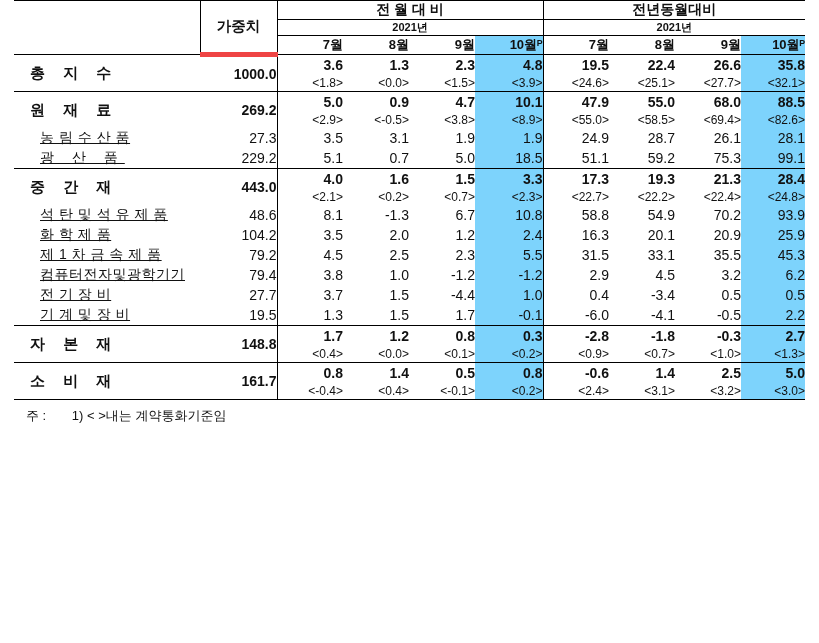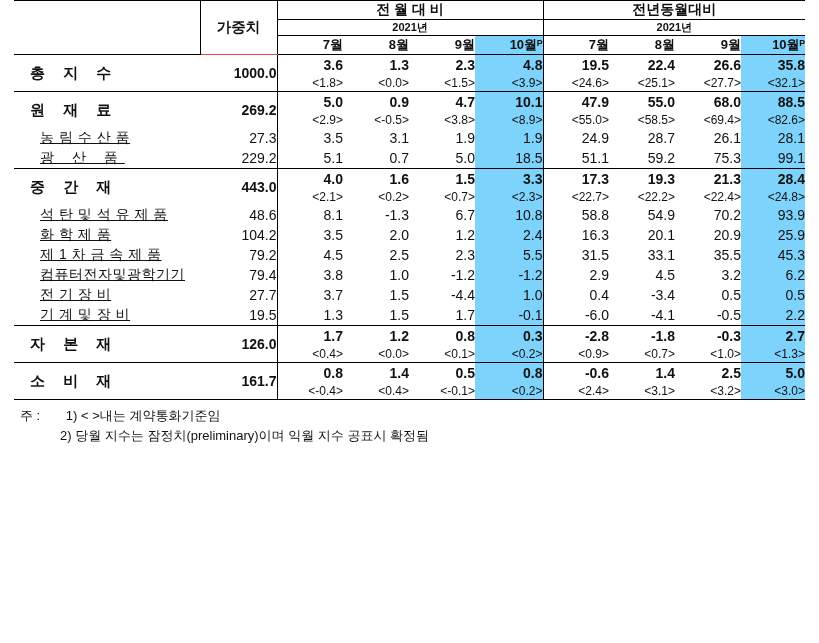--- a/index.html
+++ b/index.html
@@ -129,21 +129,21 @@
   .grp-sep td { border-top: 1px solid #000; }
   .r-main td { height: 19px; }
   .r-sub td { height: 17px; }
   .r-plain td { height: 20px; }
   .footnotes {
     font-size: 13px;
     padding-top: 6px;
     padding-left: 6px;
     line-height: 1.55;
   }
-  .footnotes .fn-line { white-space: nowrap; }
+  .footnotes .fn-line { white-space: nowrap; margin-left: 6px; }
   .fn-indent { display: inline-block; width: 22px; }
   .fn-indent2 { display: inline-block; width: 40px; }
 </style>
 </head>
 <body>
 
 <div class="page">
 
 
 
@@ -156,21 +156,21 @@
       <col style="width:66px">
       <col style="width:68px">
       <col style="width:66px">
       <col style="width:66px">
       <col style="width:66px">
       <col style="width:64px">
     </colgroup>
     <tbody>
       <tr class="tb-top">
         <td class="hdr-cell v-div" rowspan="3" style="border-bottom:1px solid #000;"></td>
-        <td class="weight-head" rowspan="3" style="border-bottom:1px solid #ef4444;border-top:1.6px solid #000;text-align:center;">가중치</td>
+        <td class="weight-head" rowspan="3" style="border-bottom:5px solid #ef4444;border-top:1.6px solid #000;text-align:center;">가중치</td>
         <td class="hdr-cell v-div" colspan="4">전 월 대 비</td>
         <td class="hdr-cell" colspan="4">전년동월대비</td>
       </tr>
       <tr>
         <td class="hdr-sub v-div" colspan="4">2021년</td>
         <td class="hdr-sub" colspan="4">2021년</td>
       </tr>
       <tr style="border-bottom:1px solid #000;">
         <td class="hdr-month" style="border-bottom:1px solid #000;">7월</td>
         <td class="hdr-month" style="border-bottom:1px solid #000;">8월</td>
@@ -350,21 +350,21 @@
         <td class="num">1.7</td>
         <td class="num v-div hl">-0.1</td>
         <td class="num">-6.0</td>
         <td class="num">-4.1</td>
         <td class="num">-0.5</td>
         <td class="num hl">2.2</td>
       </tr>
 
       <tr class="r-main grp-sep">
         <td class="row-label bold" rowspan="2">자 본 재</td>
-        <td class="cell-w bold" rowspan="2">126.0</td>
+        <td class="cell-w bold" rowspan="2">148.8</td>
         <td class="num bold">1.7</td>
         <td class="num bold">1.2</td>
         <td class="num bold">0.8</td>
         <td class="num bold v-div hl">0.3</td>
         <td class="num bold">-2.8</td>
         <td class="num bold">-1.8</td>
         <td class="num bold">-0.3</td>
         <td class="num bold hl">2.7</td>
       </tr>
       <tr class="r-sub">
@@ -401,18 +401,15 @@
         <td class="sub hl">&lt;3.0&gt;</td>
       </tr>
     </tbody>
   </table>
 
   <div class="footnotes">
     <div class="fn-line">
       <span>주 :</span>
       <span class="fn-indent"></span><span>1) &lt; &gt;내는 계약통화기준임</span>
     </div>
-    <div class="fn-line">
-      <span class="fn-indent2"></span><span>2) 당월 지수는 잠정치(preliminary)이며 익월 지수 공표시 확정됨</span>
-    </div>
   </div>
 
 </div>
 
 </body></html>

